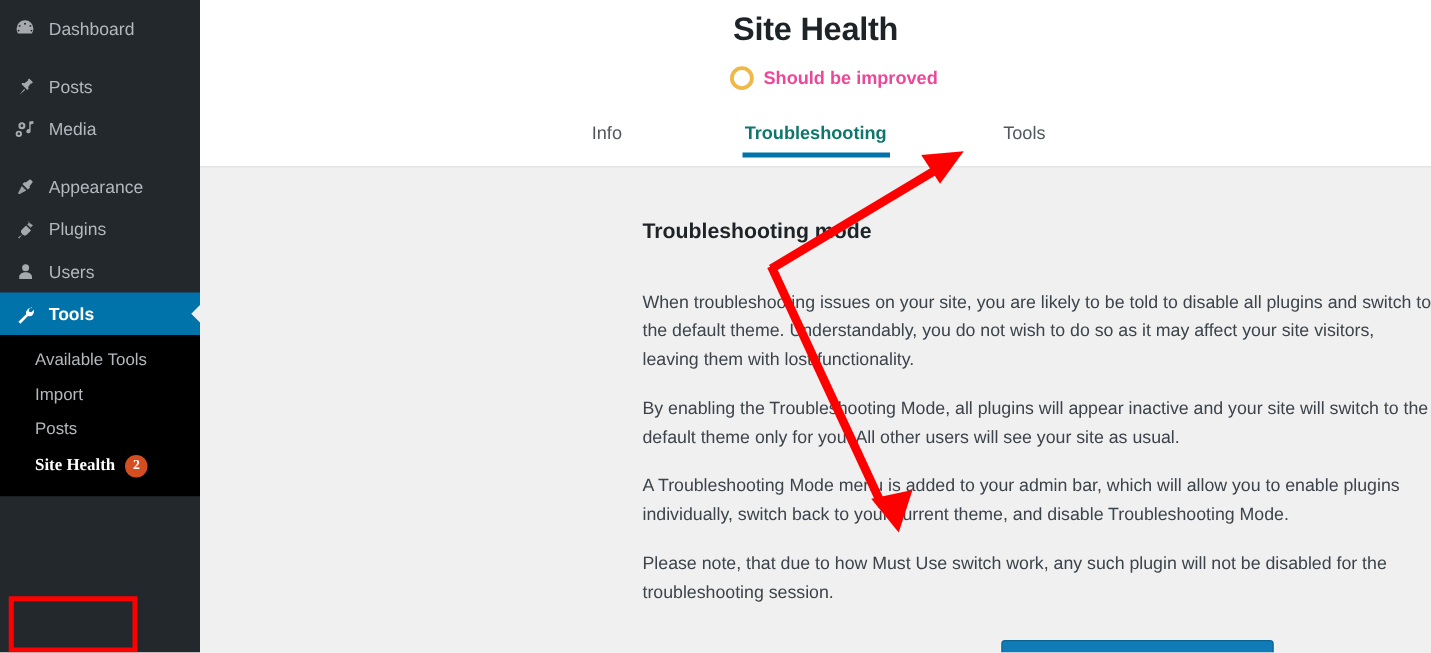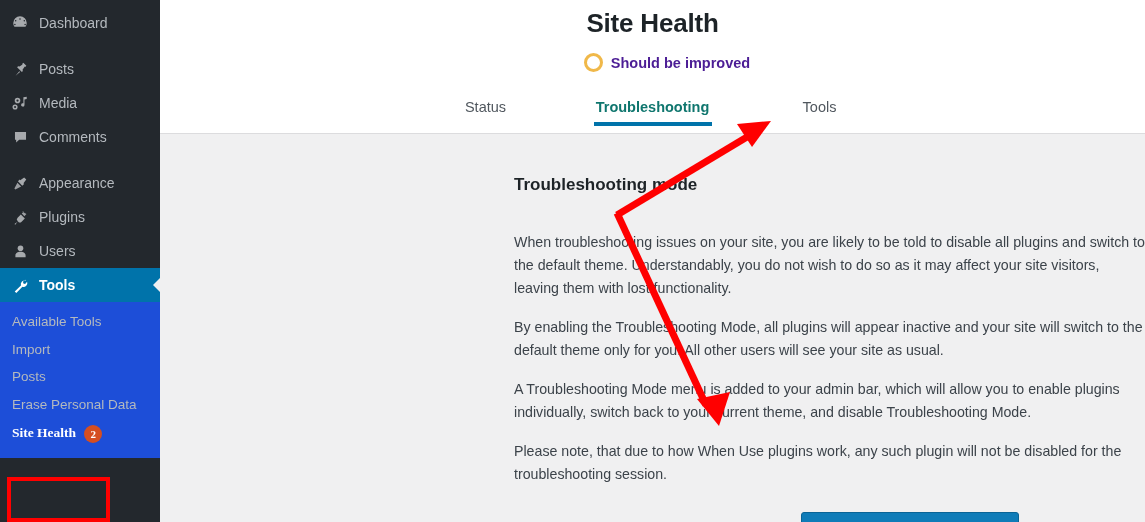--- a/index.html
+++ b/index.html
@@ -63,22 +63,22 @@
     position: absolute;
     right: -1px; top: 50%;
     transform: translateY(-50%);
     width: 0; height: 0;
     border-top: 8px solid transparent;
     border-bottom: 8px solid transparent;
     border-right: 8px solid #f0f0f1;
   }
 
   #submenu {
-    background: #1d4ed8;
-    padding: 6px 0 8px 0;
+    background: #000000;
+    padding: 6px 0 8px 16px;
   }
   .sub-item {
     display: block;
     color: #b4b9be;
     font-size: 13.5px;
     line-height: 1;
     padding: 7px 0 7px 12px;
     white-space: nowrap;
     cursor: pointer;
     user-select: none;
@@ -137,21 +137,21 @@
     font-weight: 700;
     color: #1d2327;
     letter-spacing: -0.2px;
   }
   #health-status {
     display: flex;
     align-items: center;
     justify-content: center;
     gap: 8px;
     margin-top: 14px;
-    color: #4c1d95;
+    color: #ec4899;
     font-size: 14.5px;
     font-weight: 700;
     margin-left: 29px;
   }
   #status-ring {
     width: 19px; height: 19px;
     border: 3px solid #f0b849;
     border-radius: 50%;
     flex: 0 0 19px;
   }
@@ -270,28 +270,20 @@
         <svg width="17" height="17" viewBox="0 0 20 20" fill="currentColor">
           <path d="M6.5 3.2a3.3 3.3 0 1 0 0 6.6 3.3 3.3 0 0 0 0-6.6zm0 2a1.3 1.3 0 1 1 0 2.6 1.3 1.3 0 0 1 0-2.6z"></path>
           <path d="M13.4 2.6v7.2a2 2 0 1 0 1.3 1.9V5.4l2.6-.8V2.1l-3.9.5z"></path>
           <path d="M3.6 11.2a3 3 0 1 0 0 6 3 3 0 0 0 0-6zm0 1.8a1.2 1.2 0 1 1 0 2.4 1.2 1.2 0 0 1 0-2.4z"></path>
         </svg>
       </span>
       <span class="menu-label">Media</span>
     </div>
 
 
-    <div class="menu-item">
-      <span class="m-ico">
-        <svg width="17" height="17" viewBox="0 0 20 20" fill="currentColor">
-          <path d="M3.5 3.5h13v9.2H8.4L4.9 16v-3.3H3.5V3.5z"></path>
-        </svg>
-      </span>
-      <span class="menu-label">Comments</span>
-    </div>
 
     <div class="menu-sep"></div>
 
     <div class="menu-item">
       <span class="m-ico">
         <svg width="17" height="17" viewBox="0 0 20 20" fill="currentColor">
           <path d="M14.3 2.8 9.7 6.1l-.6-.7L7 7.4l5.1 5.1 2.1-2-.7-.7 3.3-4.6-2.5-2.4z"></path>
           <path d="M6.4 9.1 2.8 15.9l1.1 1.1 6.8-3.6-4.3-4.3z" opacity="0.9"></path>
         </svg>
       </span>
@@ -330,62 +322,59 @@
     <div id="submenu">
       <div class="sub-item">
         <span>Available Tools</span>
       </div>
       <div class="sub-item">
         <span>Import</span>
       </div>
       <div class="sub-item">
         <span>Posts</span>
       </div>
-      <div class="sub-item">
-        <span>Erase Personal Data</span>
-      </div>
       <div class="sub-item current-sub">
         <span>Site Health</span><span class="sub-badge">2</span>
       </div>
     </div>
 
     <div id="sitehealth-highlight"></div>
   </nav>
 
   <section id="main">
 
     <header id="page-header">
       <h1 id="page-title">Site Health</h1>
 
       <div id="health-status">
         <span id="status-ring"></span>
         <span>Should be improved</span>
       </div>
 
       <div id="tabs">
         <div class="tab">
-          <span>Status</span>
+          <span>Info</span>
         </div>
         <div class="tab active">
           <span>Troubleshooting</span>
         </div>
         <div class="tab">
           <span>Tools</span>
         </div>
       </div>
     </header>
 
     <div id="content-wrap">
       <div id="content">
         <h2 id="section-title">Troubleshooting mode</h2>
 
         <p class="para">When troubleshooting issues on your site, you are likely to be told to disable all plugins and switch to the default theme. Understandably, you do not wish to do so as it may affect your site visitors, leaving them with lost functionality.</p>
         <p class="para">By enabling the Troubleshooting Mode, all plugins will appear inactive and your site will switch to the default theme only for you. All other users will see your site as usual.</p>
         <p class="para">A Troubleshooting Mode menu is added to your admin bar, which will allow you to enable plugins individually, switch back to your current theme, and disable Troubleshooting Mode.</p>
-        <p class="para">Please note, that due to how When Use plugins work, any such plugin will not be disabled for the troubleshooting session.</p>
+        <p class="para">Please note, that due to how Must Use switch work, any such plugin will not be disabled for the troubleshooting session.</p>
 
         <div id="enable-btn-row">
           <button id="enable-btn">Enable Troubleshooting Mode</button>
         </div>
       </div>
     </div>
   </section>
 
   <svg id="arrow-overlay" viewBox="0 0 1145 522" xmlns="http://www.w3.org/2000/svg">
 

